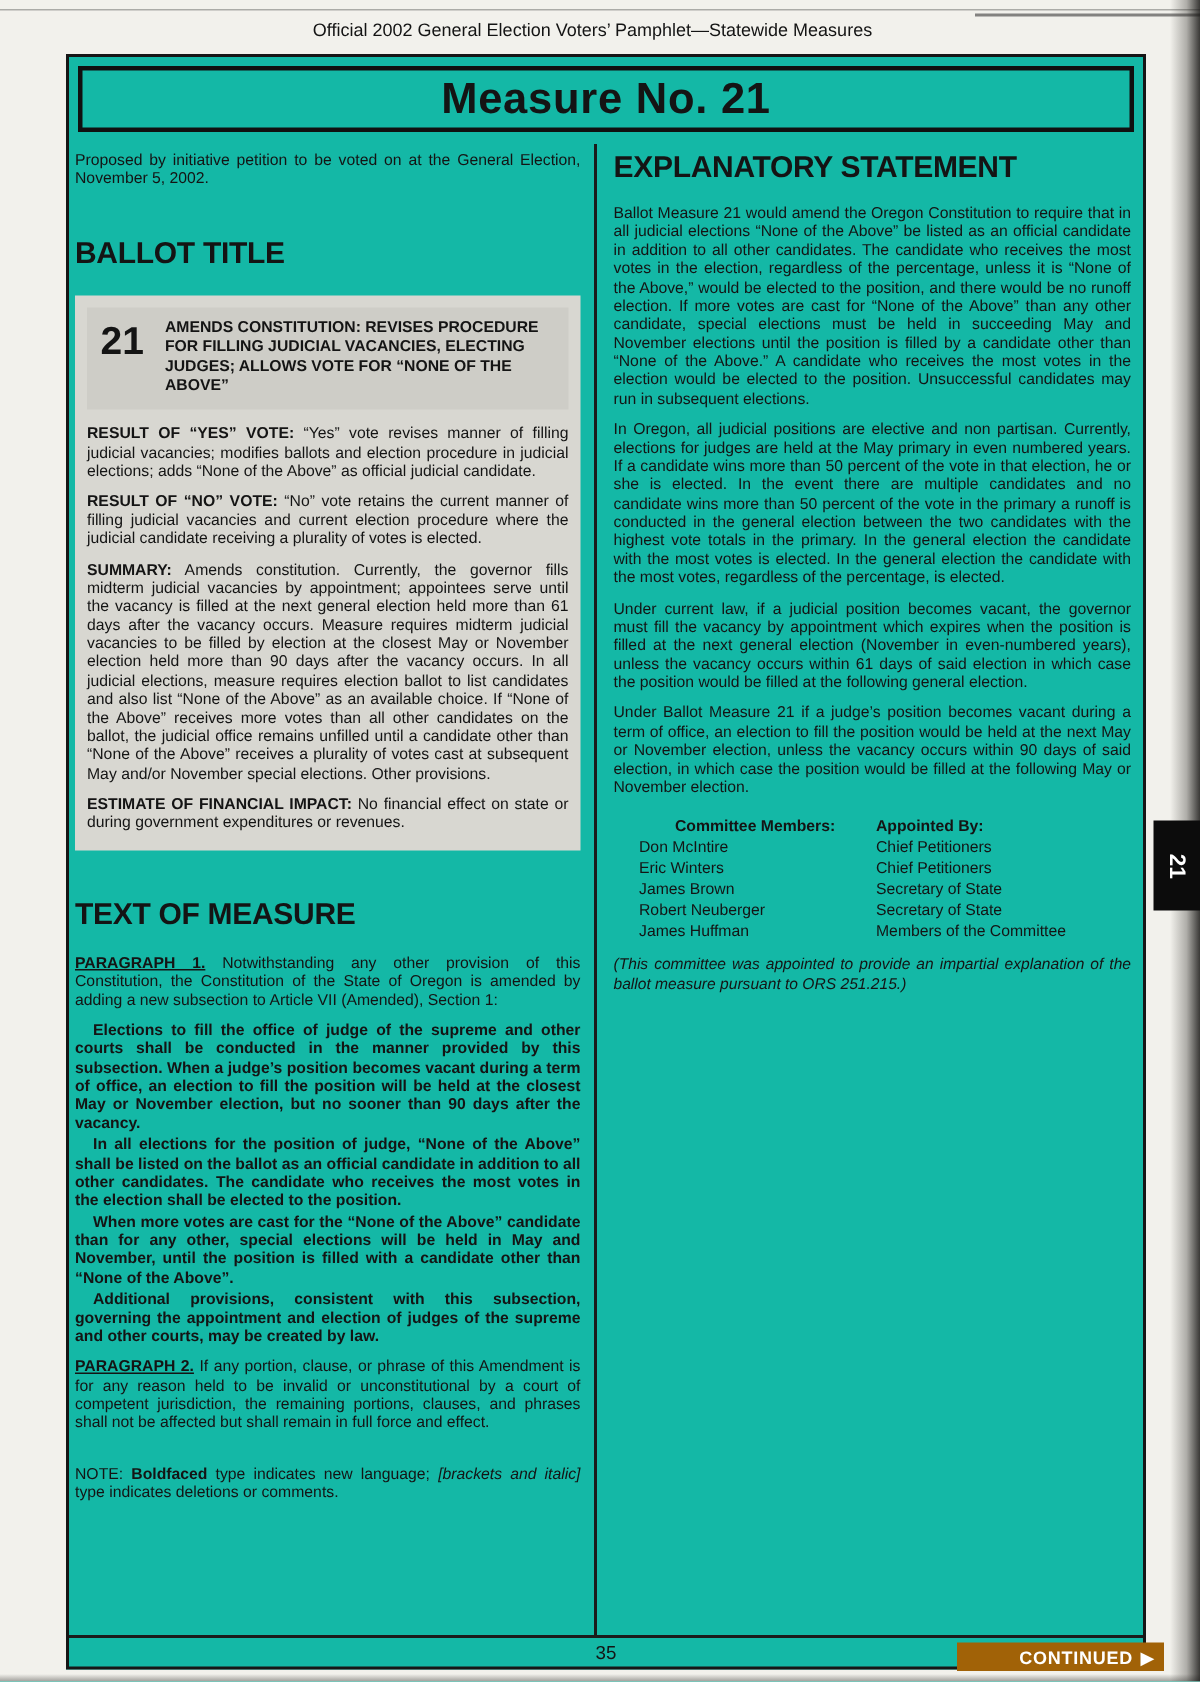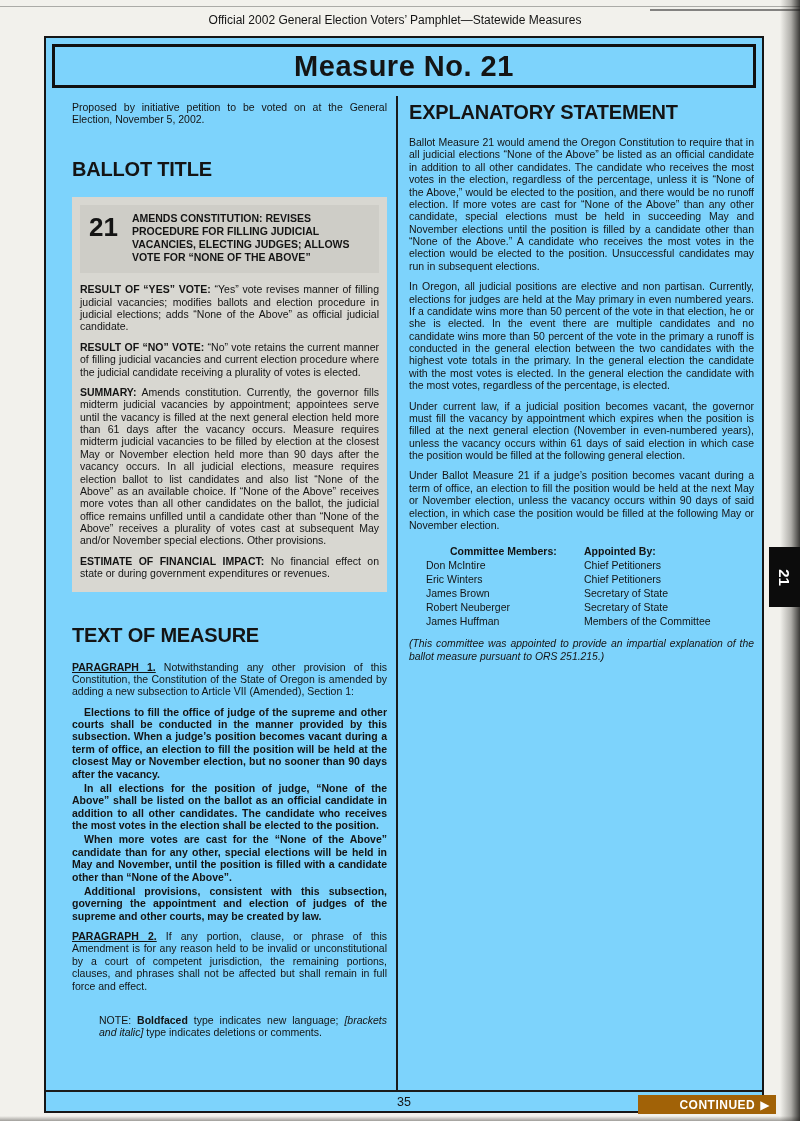--- a/index.html
+++ b/index.html
@@ -8,44 +8,44 @@
     background:#f2f1ec;color:#141414;
     font-family:"Liberation Sans","DejaVu Sans",sans-serif;
   }
   .scan-top{position:absolute;top:6px;left:0;width:100%;height:1px;background:rgba(40,40,40,.35);}
   .scan-top-right{position:absolute;top:9px;right:0;width:150px;height:2px;background:rgba(20,20,20,.5);}
   .scan-right{position:absolute;top:0;right:0;width:20px;height:100%;z-index:2;
     background:linear-gradient(to right, rgba(50,48,44,0), rgba(50,48,44,.35) 55%, rgba(25,24,22,.85));}
   .scan-bottom{position:absolute;bottom:0;left:0;width:100%;height:5px;
     background:linear-gradient(to bottom, rgba(60,58,54,0), rgba(60,58,54,.45));}
   .top-header{position:absolute;top:13px;left:0;width:790px;text-align:center;font-size:12px;}
-  .frame{position:absolute;left:44px;top:36px;width:720px;height:1077px;border:2px solid #161616;box-sizing:border-box;background:#7dd3fc;}
+  .frame{position:absolute;left:44px;top:36px;width:720px;height:1077px;border:2px solid #161616;box-sizing:border-box;background:#14b8a6;}
   .title-box{position:absolute;left:6px;top:6px;right:6px;height:44px;border:3px solid #101010;box-sizing:border-box;
     display:flex;align-items:center;justify-content:center;}
   .title-box h1{margin:0;font-size:29px;letter-spacing:.5px;font-weight:bold;}
   .columns{position:absolute;left:0;top:58px;right:0;bottom:21px;display:flex;overflow:hidden;}
-  .col-left{width:352px;box-sizing:border-box;border-right:2px solid #1b1b1b;padding:5px 9px 0 26px;}
+  .col-left{width:352px;box-sizing:border-box;border-right:2px solid #1b1b1b;padding:5px 9px 0 4px;}
   .col-right{flex:1;box-sizing:border-box;padding:5px 8px 0 11px;}
   .footer{position:absolute;left:0;right:0;bottom:0;height:21px;border-top:2px solid #1b1b1b;box-sizing:border-box;
     display:flex;align-items:center;justify-content:center;font-size:12.5px;}
   p{margin:0 0 8px;font-size:10.5px;line-height:1.18;text-align:justify;}
   .section-heading{font-size:20px;font-weight:bold;margin:0;letter-spacing:-.2px;}
   .mt-ballot{margin-top:32px;}
   .mt-tom{margin-top:32px;}
   .shade{background:#d8d7d1;padding:8px 8px 4px;margin-top:16px;}
   .caption-row{display:flex;background:#cecdc7;padding:7px 7px 9px 7px;margin-bottom:10px;align-items:flex-start;}
   .caption-num{font-size:26px;font-weight:bold;line-height:1;margin:2px 14px 0 2px;}
   .caption-text{font-weight:bold;font-size:10.5px;line-height:1.25;text-align:left;flex:1;}
   .lbl{font-weight:bold;}
   .para-label{font-weight:bold;text-decoration:underline;}
   .p1{margin-top:14px;}
   .measure-group{margin-top:8px;}
   .measure-para{font-weight:bold;text-indent:12px;margin:0 0 2px;}
   .p2{margin-top:8px;}
-  .note{margin-top:22px;margin-bottom:0;margin-left:27px;}
+  .note{margin-top:22px;margin-bottom:0;}
   .exp-heading{margin-bottom:12px;}
   .committee{margin:14px 0 10px 17px;font-size:10.5px;line-height:1.32;}
   .c-row{display:flex;}
   .c-name{width:158px;}
   .c-head{font-weight:bold;}
   .c-head-name{padding-left:24px;box-sizing:border-box;}
   .c-note{font-style:italic;font-size:10.4px;margin-top:4px;}
   .continued{position:absolute;right:24px;bottom:7px;width:138px;height:19px;background:#a16207;color:#fff;z-index:3;
     display:flex;align-items:center;justify-content:flex-end;gap:5px;padding:0 6px;box-sizing:border-box;
     font-size:12px;font-weight:bold;letter-spacing:.5px;}

